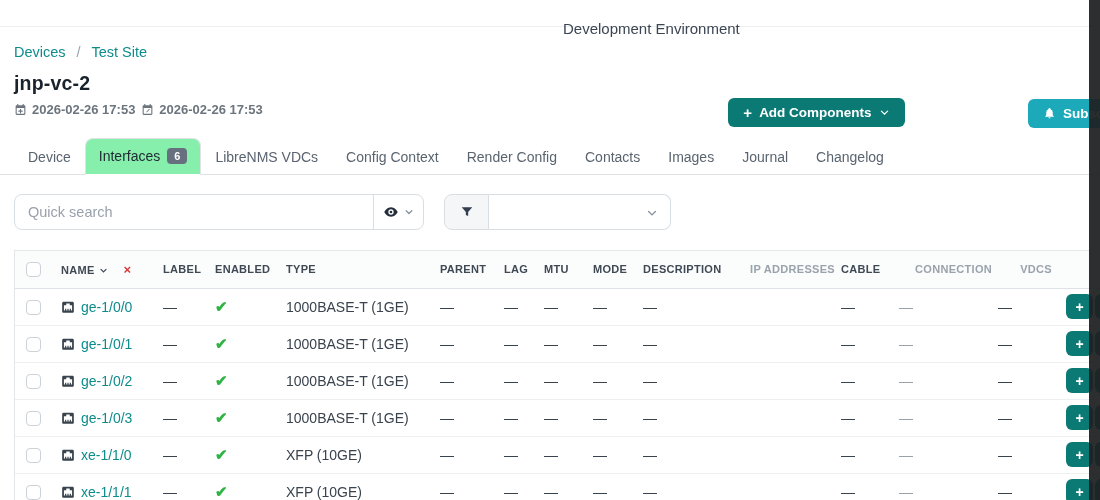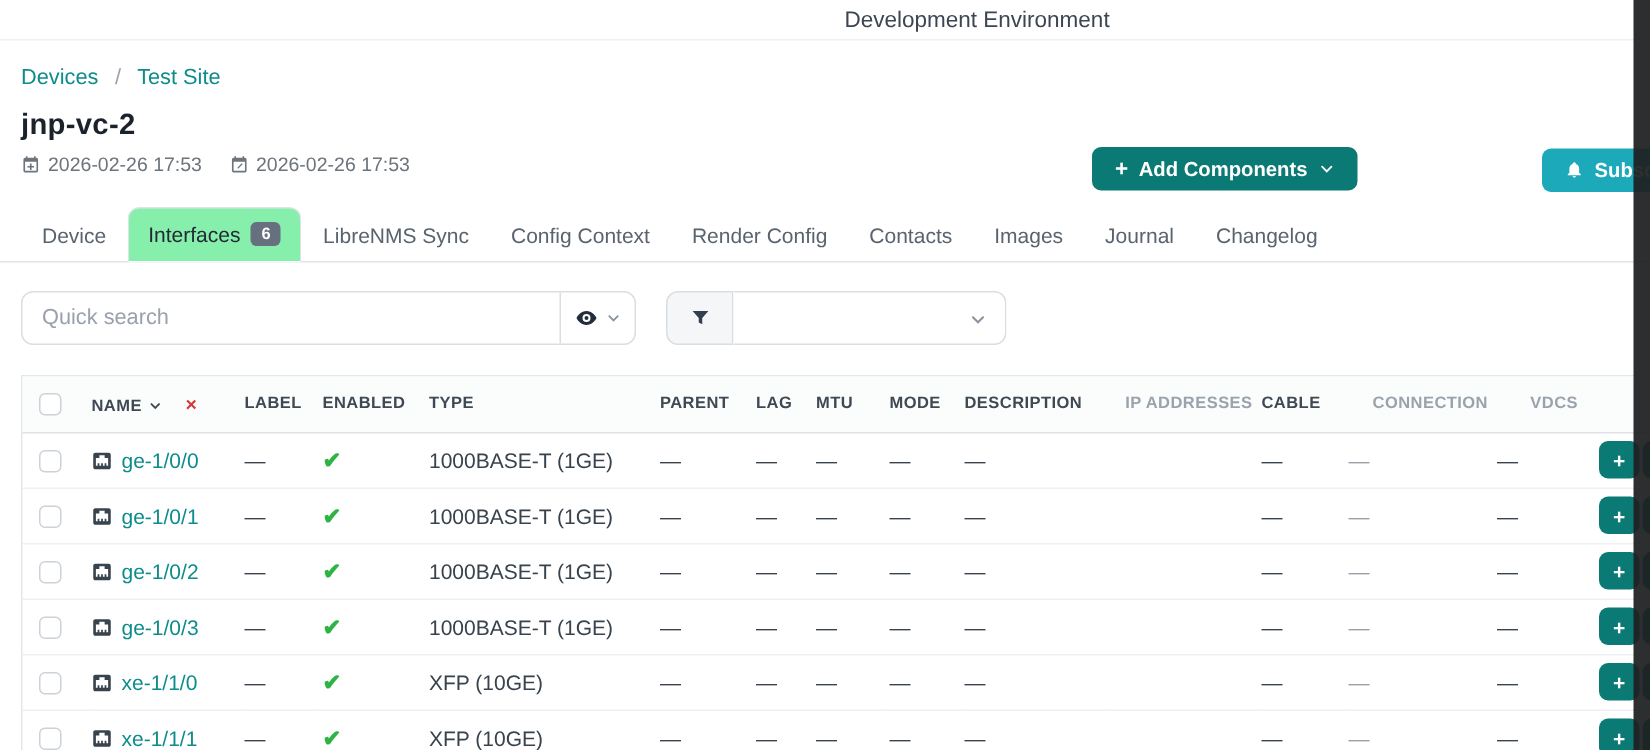--- a/index.html
+++ b/index.html
@@ -5,33 +5,33 @@
   * { box-sizing: border-box; margin: 0; padding: 0; }
   html,body { width:1100px; height:500px; }
   body {
     font-family: "Liberation Sans", sans-serif;
     background:#ffffff; color:#39434d;
     position:relative; overflow:hidden;
   }
   
   .banner { position:absolute; top:0; left:0; width:1100px; height:27px;
             border-bottom:1px solid #edeff1; background:#fff; z-index:2;}
-  .banner-text { position:absolute; left:563px; top:5px; font-size:15px; color:#3c4653; }
+  .banner-text { position:absolute; left:563px; top:20px; font-size:15px; color:#3c4653; }
 
   
   .main { position:absolute; top:27px; left:0; width:1100px; }
 
   .breadcrumb { margin:17px 0 0 14px; font-size:14.5px; }
   .breadcrumb a { color:#0e8c8c; text-decoration:none; cursor:pointer; }
   .breadcrumb .sep { color:#9aa3ac; margin:0 7px; }
 
   .page-title { margin:12px 0 0 14px; font-size:19.5px; font-weight:bold; color:#1a222c; letter-spacing:.2px; }
 
-  .meta { margin:7px 0 16px 14px; display:flex; gap:18px; align-items:center;
-          font-size:13px; color:#6c757d; }
+  .meta { margin:7px 0 16px 14px; display:flex; gap:6px; align-items:center;
+          font-size:13px; color:#6c757d;font-weight:bold; }
   .meta-item { display:flex; align-items:center; gap:5px; }
   .meta-item svg { display:block; }
 
   
   .btn { position:absolute; height:29px; border:none; border-radius:6px;
          color:#fff; font-family:"Liberation Sans",sans-serif;
          font-size:13.5px; font-weight:600; display:flex; align-items:center;
          gap:7px; padding:0 15px; cursor:pointer; white-space:nowrap; }
   .btn svg { display:block; }
   .btn-add      { top:71px; left:728px; width:177px; background:#0c7a74; justify-content:center; }
@@ -145,21 +145,21 @@
   <span class="tab">
     <span class="tab-label">Device</span>
   </span>
 
   <span class="tab active">
     <span class="tab-label">Interfaces</span>
   <span class="tab-badge">6</span>
       </span>
 
   <span class="tab">
-    <span class="tab-label">LibreNMS Sync</span>
+    <span class="tab-label">LibreNMS VDCs</span>
   </span>
 
   <span class="tab">
     <span class="tab-label">Config Context</span>
   </span>
 
   <span class="tab">
     <span class="tab-label">Render Config</span>
   </span>
 

